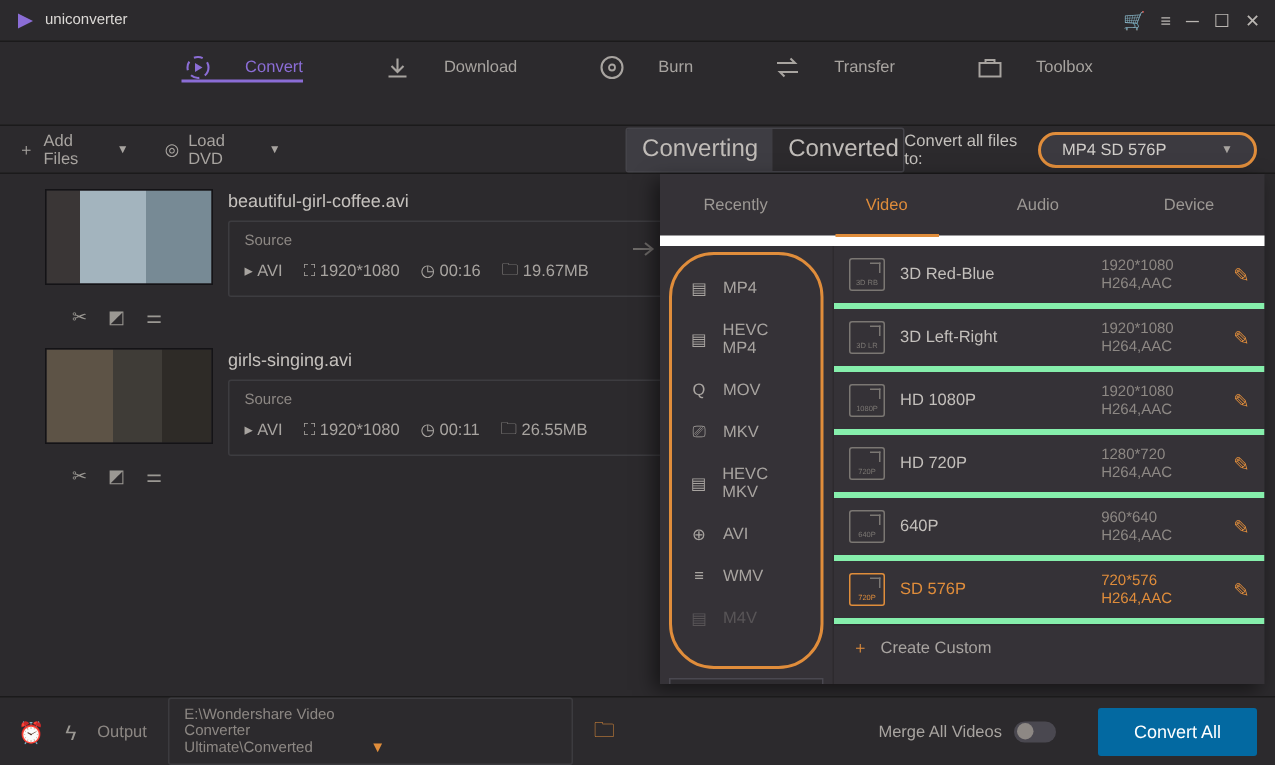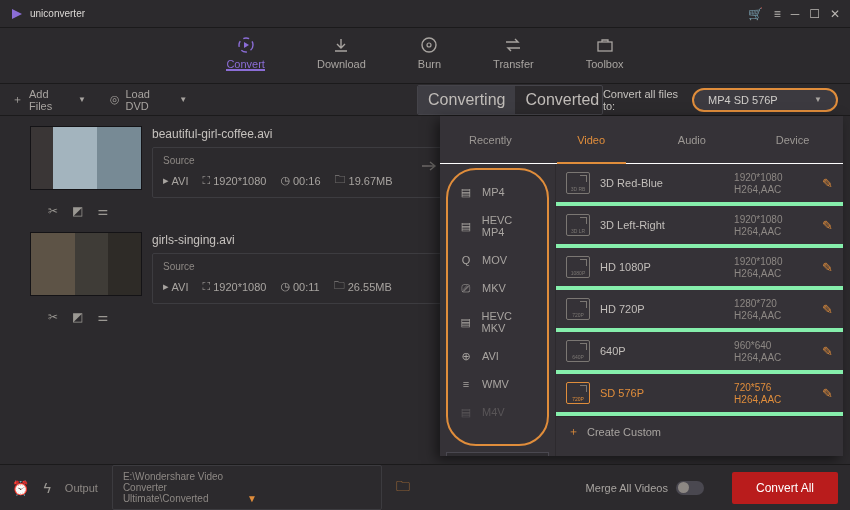--- a/index.html
+++ b/index.html
@@ -5,21 +5,21 @@
 *{box-sizing:border-box;margin:0;padding:0;font-family:Arial,Helvetica,sans-serif;font-size:11px;color:#a8a4a0;-webkit-user-select:none;user-select:none}
 body{background:#2c2a2d;width:850px;height:510px;overflow:hidden;position:relative}
 .titlebar{height:28px;display:flex;align-items:center;background:#2c2a2d;border-bottom:1px solid #1b1a1b}
 .logo{width:14px;height:14px;margin:0 6px 0 10px;position:relative}
 .logo svg{display:block}
 .title{font-size:10px;color:#dcd9d6}
 .win-controls{margin-left:auto;display:flex;align-items:center;gap:10px;padding-right:10px}
 .win-controls span{font-size:12px;color:#bab6b2}
 .cart{color:#e08d3b;font-size:13px}
 .topnav{height:56px;display:flex;justify-content:center;align-items:flex-start;gap:52px;border-bottom:1px solid #1b1a1b}
-.nav-item{display:flex;flex-direction:column;align-items:center;gap:4px;padding-top:8px;cursor:pointer;position:relative}
+.nav-item{display:flex;flex-direction:row;align-items:center;gap:20px;padding-top:8px;cursor:pointer;position:relative}
 .nav-item.active{color:#8b6dd6}
 .nav-item .icon{width:22px;height:18px;display:flex;align-items:center;justify-content:center}
 .nav-item.active .lbl{color:#8b6dd6}
 .nav-item.active::after{content:"";position:absolute;bottom:-1px;left:0;right:0;height:2px;background:#8b6dd6}
 .toolbar{height:32px;display:flex;align-items:center;padding:0 12px;border-bottom:1px solid #1b1a1b}
 .add-files{color:#e08d3b;display:flex;align-items:center;gap:6px;cursor:pointer}
 .load-dvd{margin-left:24px;color:#e08d3b;display:flex;align-items:center;gap:6px;cursor:pointer}
 .small-chev{font-size:8px}
 .seg{margin-left:230px;display:flex;border:1px solid #45444a;border-radius:2px;overflow:hidden}
 .seg div{padding:5px 10px;cursor:pointer;color:#c0bcb8;font-size:16px}
@@ -36,21 +36,21 @@
 .thumb.t2{background:linear-gradient(90deg,#5d5346 0 40%,#3f3c37 40% 70%,#2e2b27 70% 100%)}
 .card-right{flex:1}
 .fn{font-size:12px;color:#c6c2be;margin:1px 0 6px 0}
 .src{border:1px solid #3d3c40;border-radius:2px;padding:7px 10px;width:290px}
 .src .hdr{color:#8d8884;font-size:10px;margin-bottom:5px}
 .src .row{display:flex;gap:14px;align-items:center;color:#8d8884;font-size:10px}
 .src .row span{display:flex;align-items:center;gap:3px}
 .tool-row{display:flex;gap:14px;padding:6px 0 0 18px}
 .tool-row span{font-size:12px;color:#9b9893;cursor:pointer}
 .popup{position:absolute;right:7px;top:116px;width:403px;height:340px;background:#353237;box-shadow:-4px 4px 12px rgba(0,0,0,.5);display:flex;flex-direction:column}
-.ptabs{height:48px;display:flex;border-bottom:1px solid #ffffff}
+.ptabs{height:48px;display:flex;border-bottom:7px solid #ffffff}
 .ptabs div{flex:1;display:flex;align-items:center;justify-content:center;cursor:pointer;color:#9c9894;font-size:11px;position:relative}
 .ptabs div.sel{color:#e08d3b}
 .ptabs div.sel::after{content:"";position:absolute;bottom:-1px;left:16px;right:16px;height:2px;background:#e08d3b}
 .pbody{flex:1;display:flex;overflow:hidden}
 .fmt-col{width:116px;border-right:1px solid rgba(0,0,0,.15);position:relative;overflow:hidden;display:flex;flex-direction:column}
 .fmt-wrap{border:2px solid #e08d3b;border-radius:30px;margin:4px 6px 0 6px;padding:8px 0 18px 0;flex:1}
 .fmt{display:flex;align-items:center;gap:8px;padding:8px 10px;cursor:pointer;color:#bcb8b4;font-size:11px}
 .fmt.sel{color:#e08d3b}
 .fmt .fi{width:16px;height:12px;display:flex;align-items:center;justify-content:center;font-size:11px}
 .search{height:26px;margin:6px;border:1px solid #4a4850;background:#2e2c30;padding:17px 8px;display:flex;align-items:center}
@@ -70,21 +70,21 @@
 .preset .ed{color:#e08d3b;font-size:13px;cursor:pointer}
 .create{height:30px;display:flex;align-items:center;padding-left:12px;gap:8px;color:#aaa6a2;font-size:11px;border-top:1px solid #2b292d;cursor:pointer}
 .bottom{position:absolute;left:0;right:0;bottom:0;height:46px;border-top:1px solid #1b1a1b;display:flex;align-items:center;padding:0 12px;gap:14px;background:#2c2a2d}
 .bottom .ico{font-size:14px;color:#9b9893;cursor:pointer}
 .out-lbl{color:#8d8884;font-size:11px}
 .out-path{border:1px solid #3c3b3f;border-radius:2px;padding:5px 10px;width:270px;display:flex;align-items:flex-end}
 .out-path span{flex:1;color:#8d8884;font-size:10px}
 .merge{margin-left:auto;display:flex;align-items:center;gap:8px;color:#9b9893}
 .toggle{width:28px;height:14px;border-radius:7px;background:#4a4850;position:relative;cursor:pointer}
 .toggle::after{content:"";position:absolute;width:11px;height:11px;border-radius:50%;background:#8d8884;top:1.5px;left:2px}
-.convert-btn{background:#b91c1c;color:#fff;font-size:12px;border:none;padding:9px 24px;border-radius:2px;cursor:pointer;margin-left:14px}
+.convert-btn{background:#0369a1;color:#fff;font-size:12px;border:none;padding:9px 24px;border-radius:2px;cursor:pointer;margin-left:14px}
 .arrow-out{position:absolute;left:420px;top:160px;width:20px;height:12px;color:#6d6a68}
 svg{overflow:visible}
 </style>
 </head>
 <body>
 
 <div class="titlebar">
   <div class="logo">
     <svg viewBox="0 0 14 14">
         <polygon points="2,2 12,7 2,12" fill="#8b6dd6"></polygon>

